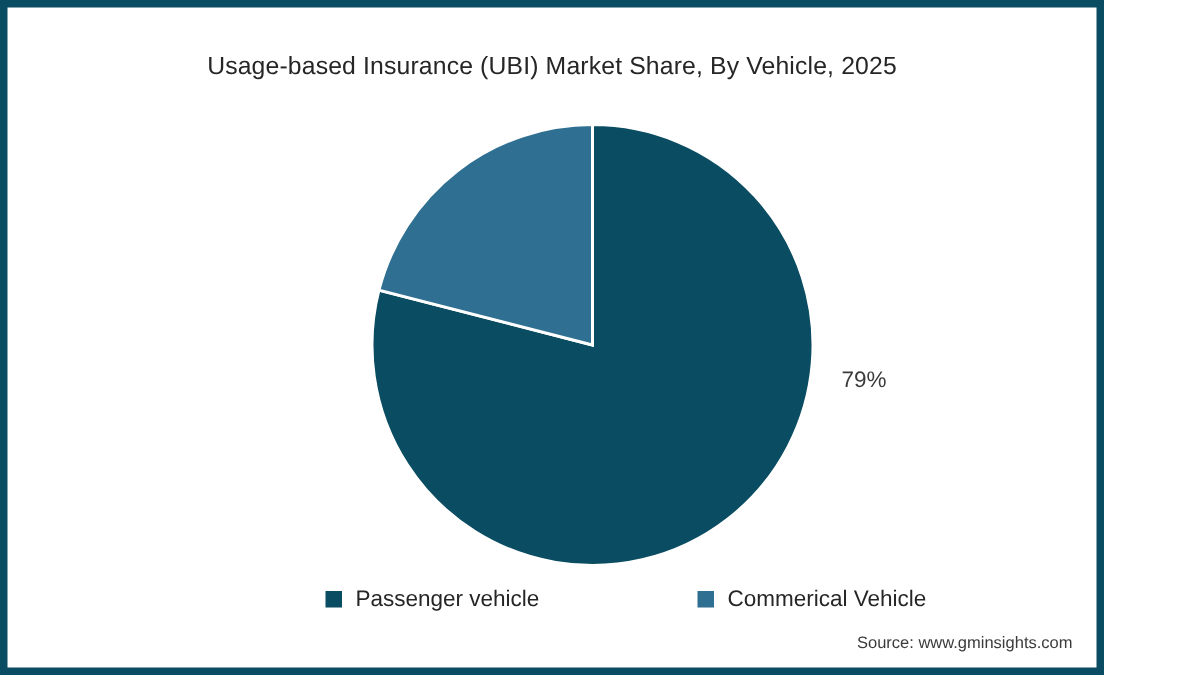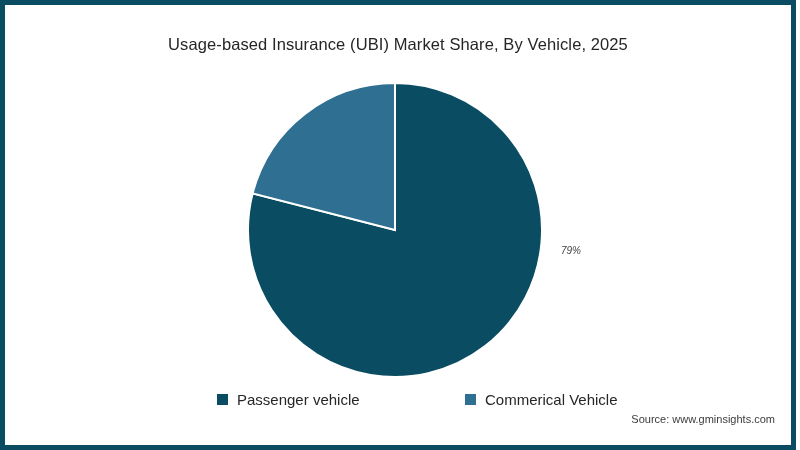--- a/index.html
+++ b/index.html
@@ -5,21 +5,21 @@
   html, body {
     margin: 0;
     padding: 0;
     background: #ffffff;
   }
   body {
     font-family: "Liberation Sans", sans-serif;
   }
   #figure {
     position: relative;
-    width: 796px;
+    width: 736px;
     height: 450px;
     background: #ffffff;
     box-sizing: border-box;
     border: 5px solid #0a4c61;
     overflow: hidden;
   }
   #chart-title {
     position: absolute;
     left: 0;
     right: 0;
@@ -39,24 +39,23 @@
   }
   #pie-svg {
     display: block;
     width: 304px;
     height: 304px;
   }
   #value-label-79 {
     position: absolute;
     left: 556px;
     top: 240px;
-    font-size: 10px;
+    font-size: 15px;
     color: #3c3c3c;
     white-space: nowrap;
-    font-style: italic;
   }
   #legend {
     position: absolute;
     left: 160px;
     top: 386px;
     width: 500px;
     height: 22px;
   }
   .legend-item {
     position: absolute;
@@ -73,21 +72,21 @@
     margin-right: 9px;
     flex: 0 0 auto;
   }
   .legend-label {
     font-size: 15px;
     color: #262626;
   }
   #source-note {
     position: absolute;
     right: 16px;
-    bottom: 20px;
+    bottom: 10px;
     font-size: 11px;
     color: #3b3b3b;
     white-space: nowrap;
   }
 </style>
 </head>
 <body>
 
 <div id="figure" style="border-color: rgb(10, 76, 97); background: rgb(255, 255, 255);">
 

